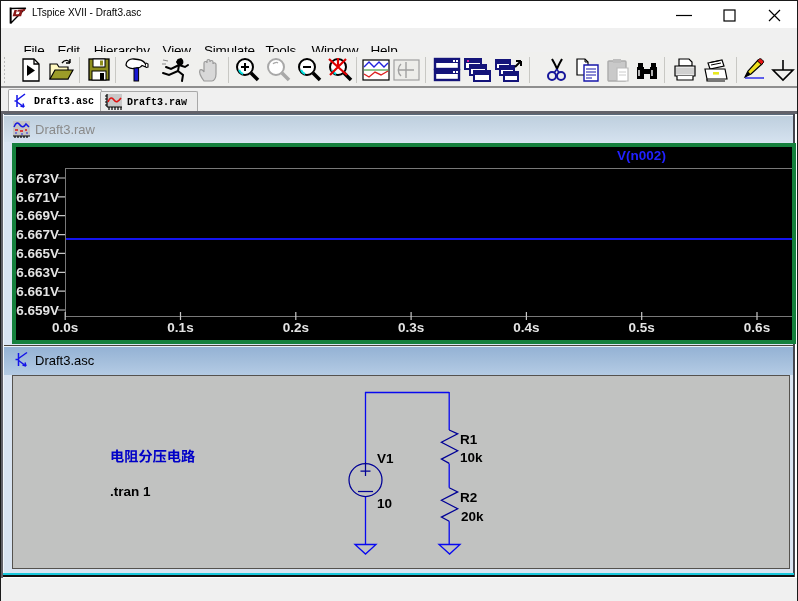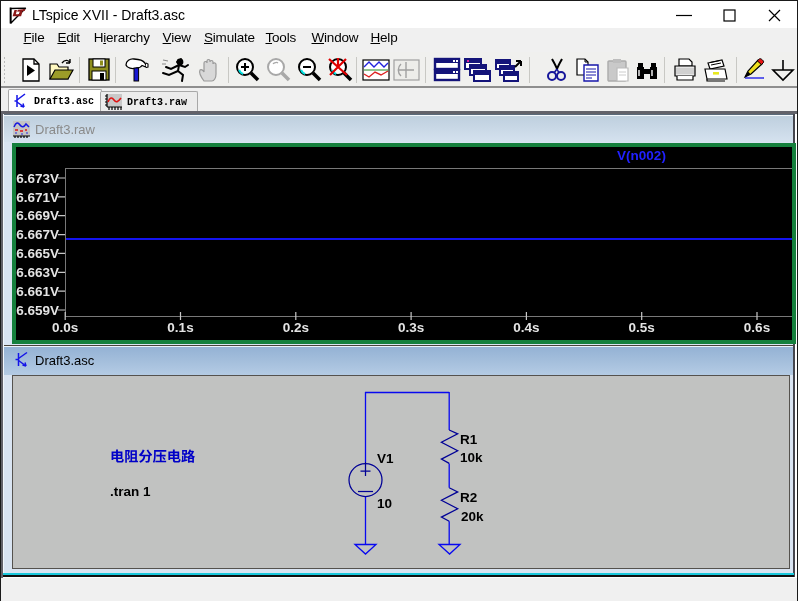--- a/index.html
+++ b/index.html
@@ -3,24 +3,24 @@
 <meta charset="utf-8">
 <style>
   html,body{margin:0;padding:0;}
   body{width:798px;height:601px;overflow:hidden;font-family:"Liberation Sans",sans-serif;}
   #app{position:absolute;left:0;top:0;width:798px;height:601px;background:#F0F0F0;
        border-left:1px solid #1a1a1a;border-top:1px solid #1a1a1a;border-right:1px solid #1a1a1a;
        box-sizing:border-box;}
   .abs{position:absolute;}
   
   #titlebar{left:0;top:0;width:796px;height:28px;background:#FFFFFF;}
-  #title-text{left:31px;top:6px;font-size:14px;color:#000;}
+  #title-text{left:31px;top:6px;font-size:10px;color:#000;}
   
   #menubar{left:0;top:27px;width:796px;height:25px;background:#F0F0F0;font-size:13.5px;letter-spacing:-0.2px;color:#000;}
-  .mi{position:absolute;top:2px;padding-left:16px;}
+  .mi{position:absolute;top:15px;padding-left:16px;}
   .mi u{text-decoration:underline;}
   
   #toolbar{left:0;top:51px;width:796px;height:34px;background:#F0F0EE;border-bottom:2px solid #8E8E8E;}
   .tsep{position:absolute;top:5px;width:1px;height:26px;background:#C8C8C4;}
   .ticon{position:absolute;top:5px;}
   
   #tabbar{left:0;top:87px;width:796px;height:23px;background:#F0F0F0;}
   #tab1{left:7px;top:1px;width:92px;height:22px;background:#FFFFFF;border:1px solid #A8A8A8;border-bottom:none;border-radius:2px 2px 0 0;}
   #tab2{left:99px;top:3px;width:96px;height:20px;background:#ECECEC;border:1px solid #A8A8A8;border-bottom:none;border-radius:2px 2px 0 0;}
   .tabtxt{position:absolute;font-family:"Liberation Mono",monospace;font-size:10px;font-weight:bold;color:#000;}

